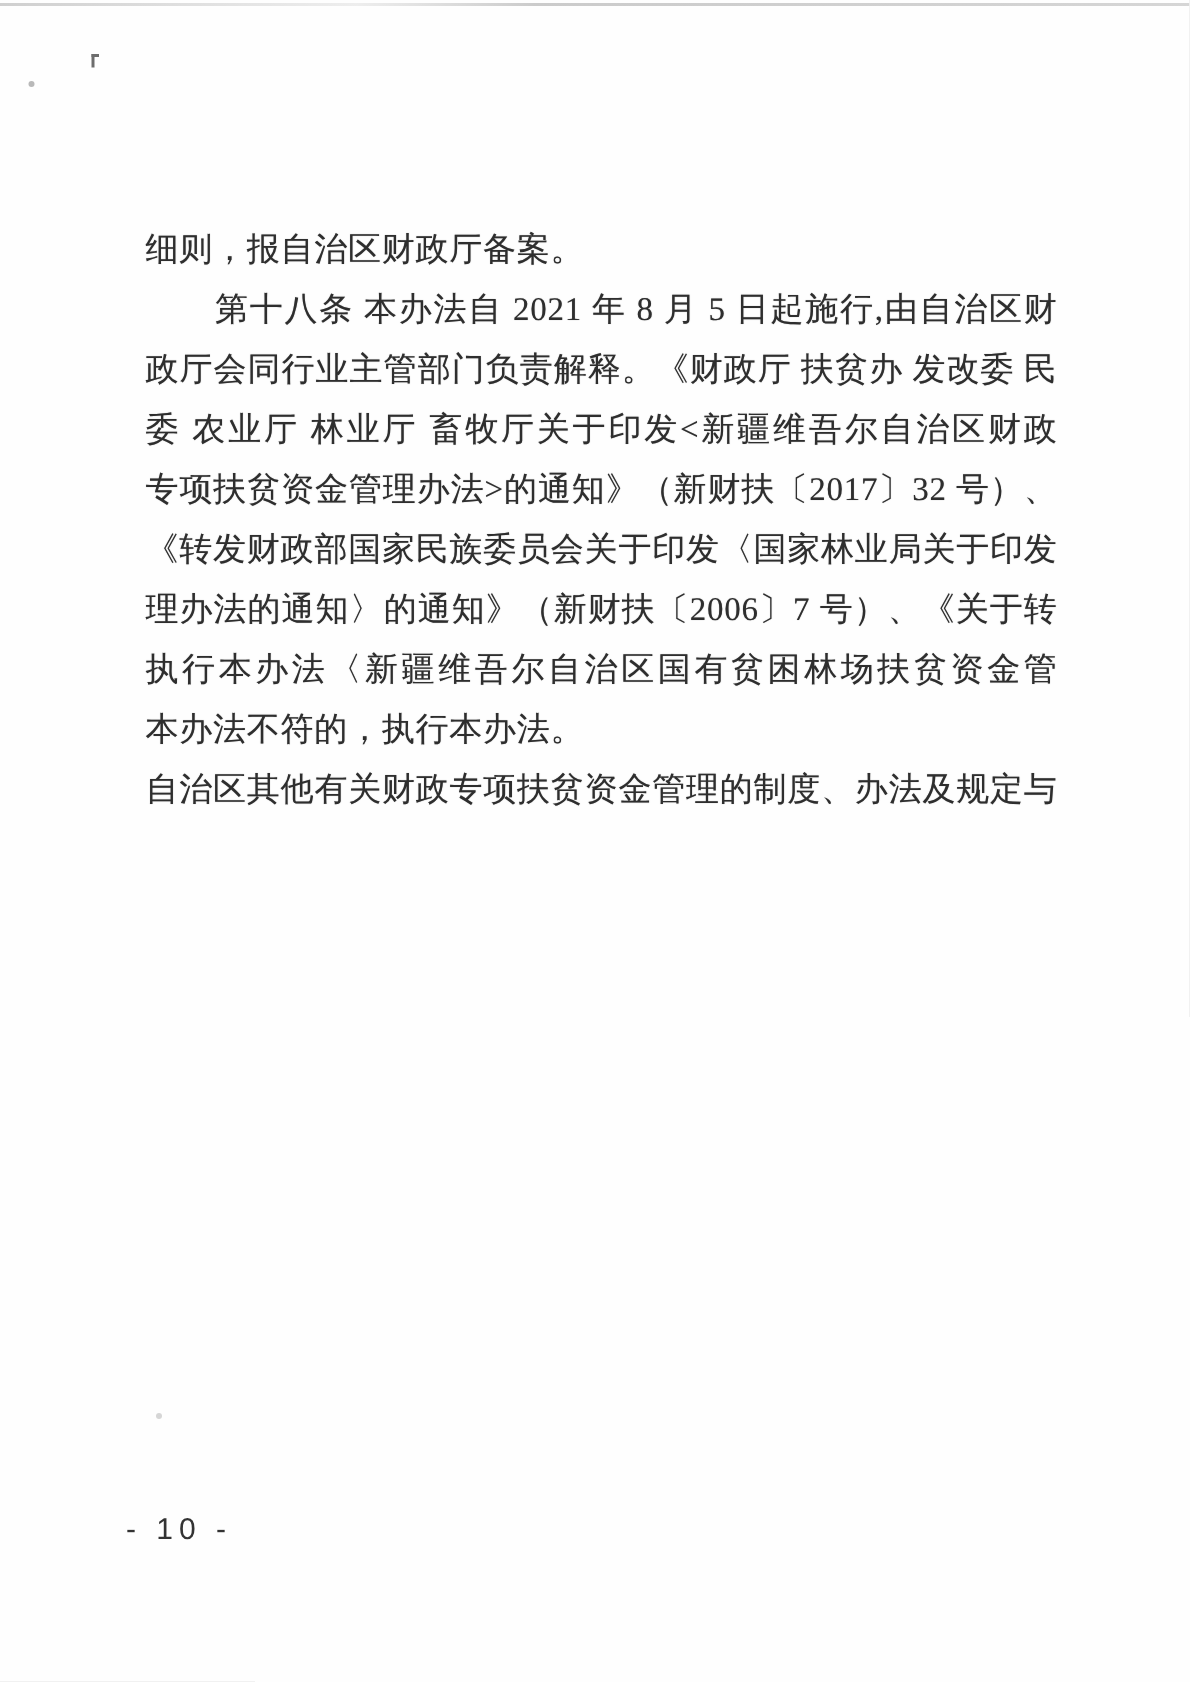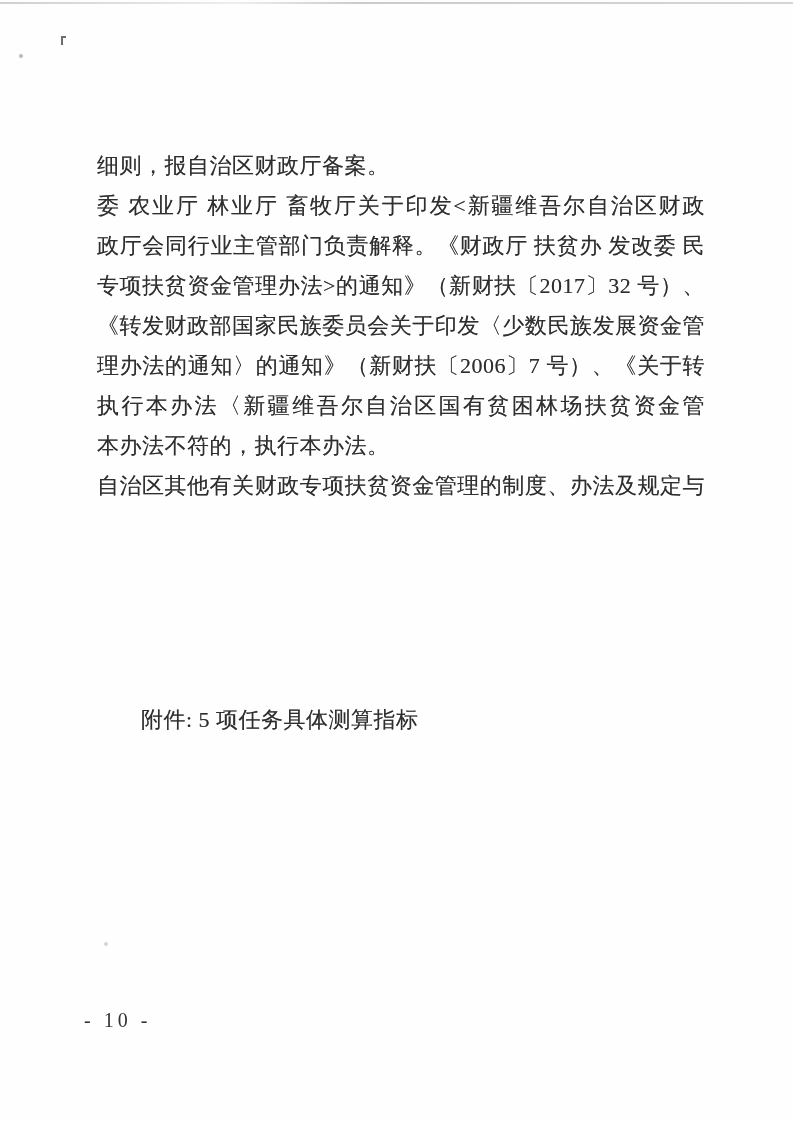--- a/index.html
+++ b/index.html
@@ -91,42 +91,42 @@
   }
   .page-number {
     position: absolute;
     left: 84px;
     top: 1004px;
     height: 32px;
     line-height: 32px;
     font-size: 20px;
     letter-spacing: 4px;
     color: #333333;
-    font-family: Liberation Serif, serif;
+    font-family: Liberation Sans, sans-serif;
   }
 </style>
 </head>
 <body>
 
 <div class="page">
 
   <div class="scan-edge"></div>
   <div class="speck-r"></div>
   <div class="speck-1"></div>
   <div class="speck-2"></div>
 
   <div class="body-text">
     <div class="line">细则，报自治区财政厅备案。</div>
+    <div class="line jl">　　第十八条  本办法自 2021 年 8 月 5 日起施行,由自治区财</div>
+    <div class="line jl">政厅会同行业主管部门负责解释。《财政厅  扶贫办  发改委  民</div>
     <div class="line jl">委  农业厅  林业厅  畜牧厅关于印发&lt;新疆维吾尔自治区财政</div>
-    <div class="line jl">政厅会同行业主管部门负责解释。《财政厅  扶贫办  发改委  民</div>
     <div class="line jl">专项扶贫资金管理办法&gt;的通知》（新财扶〔2017〕32 号）、</div>
-    <div class="line jl">《转发财政部国家民族委员会关于印发〈少数民族发展资金管</div>
+    <div class="line jl">《转发财政部国家民族委员会关于印发〈国家林业局关于印发</div>
     <div class="line jl">理办法的通知〉的通知》（新财扶〔2006〕7 号）、《关于转</div>
     <div class="line jl">执行本办法〈新疆维吾尔自治区国有贫困林场扶贫资金管</div>
     <div class="line">本办法不符的，执行本办法。</div>
     <div class="line jl">自治区其他有关财政专项扶贫资金管理的制度、办法及规定与</div>
   </div>
 
-  <div class="attachment">附件: 5 项任务具体测算指标</div>
 
   <div class="page-number">- 10 -</div>
 
 </div>
 
 </body></html>

